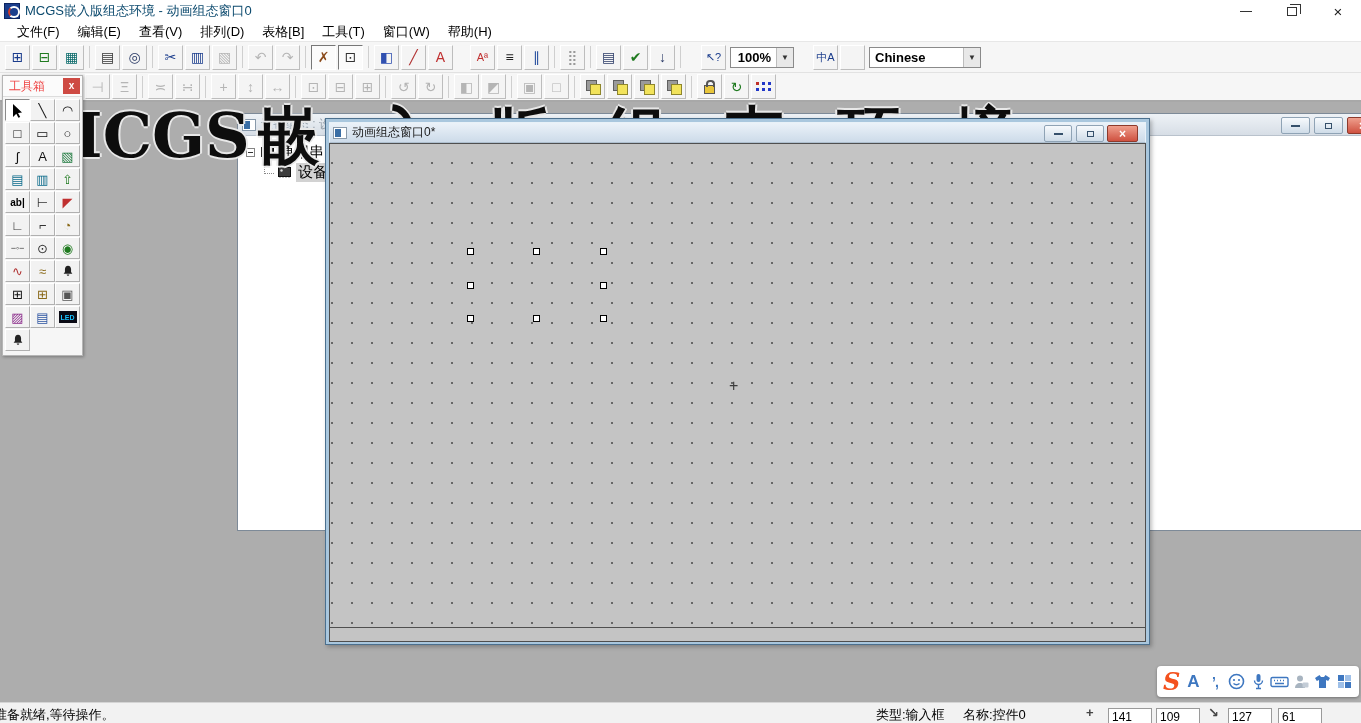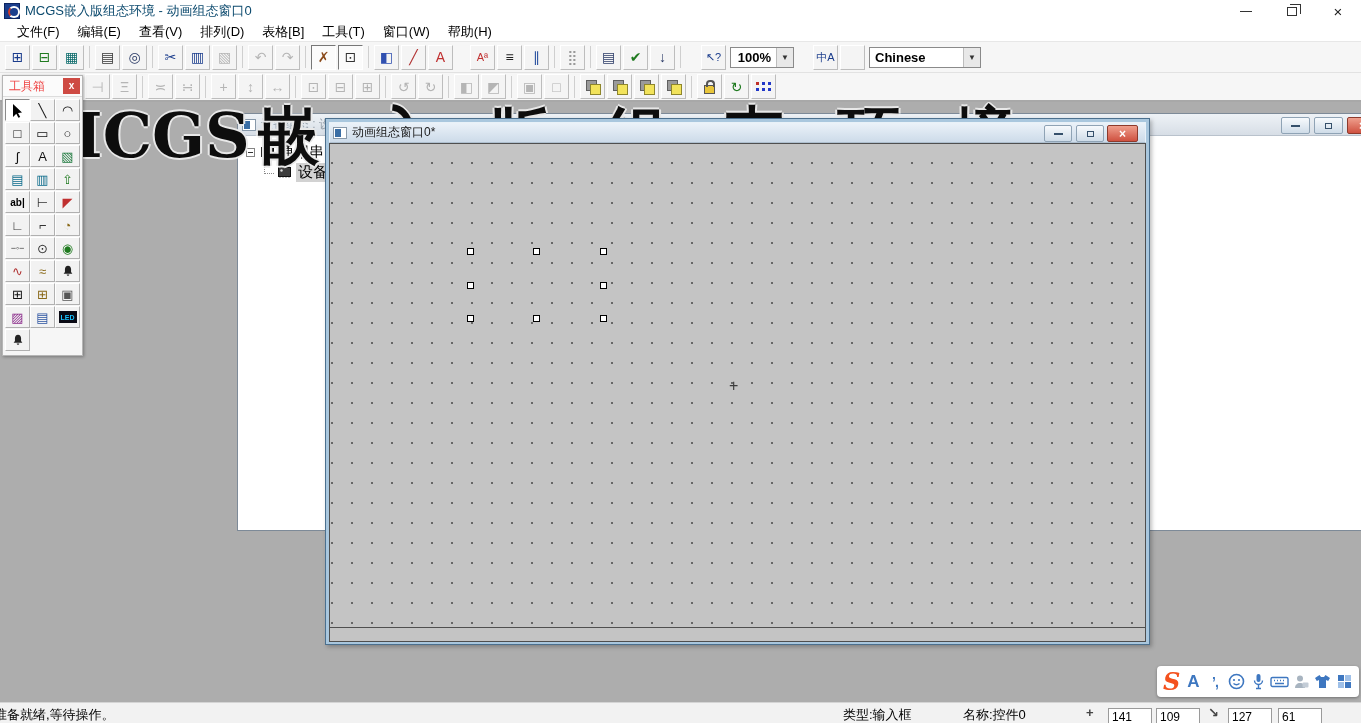--- a/index.html
+++ b/index.html
@@ -136,21 +136,21 @@
   .tbx-grid { display:flex; flex-wrap:wrap; padding:2px 1px 3px 2px; }
   .tool { width:25px; height:22px; margin:0 0 1px 0; background:#f2f2f2;
     border:1px solid; border-color:#ffffff #b0b0b0 #b0b0b0 #ffffff;
     display:flex; align-items:center; justify-content:center; font-size:13px; color:#111; overflow:hidden; }
   .tool.selected { background:#fff; border-color:#8a8a8a #fff #fff #8a8a8a; }
 
   
   .statusbar { position:absolute; left:0; top:702px; width:1361px; height:21px;
     background:#f2f2f2; border-top:1px solid #d5d5d5; font-size:13px; color:#000; }
   .sb-msg { position:absolute; left:-6px; top:3px; white-space:nowrap; }
-  .sb-type { position:absolute; left:843px; top:3px; } .sb-name { position:absolute; left:963px; top:3px; }
+  .sb-type { position:absolute; left:876px; top:3px; } .sb-name { position:absolute; left:963px; top:3px; }
   .sb-ico { position:absolute; top:2px; font-size:13px; color:#444; font-weight:bold; }
   .sb-field { position:absolute; top:5px; width:44px; height:17px; background:#fff;
     border:1px solid #9a9a9a; font-size:12px; padding:1px 3px; }
 
   
   .ime { position:absolute; left:1157px; top:666px; width:202px; height:31px; z-index:11;
     background:#fff; border-radius:4px; box-shadow:0 1px 3px rgba(0,0,0,.35);
     display:flex; align-items:center; padding:0 4px; }
   .ime-item { display:flex; align-items:center; justify-content:center; flex:1; height:100%; }
   .ime-s { font-size:24px; font-weight:bold; font-style:italic; color:#f4511e;

